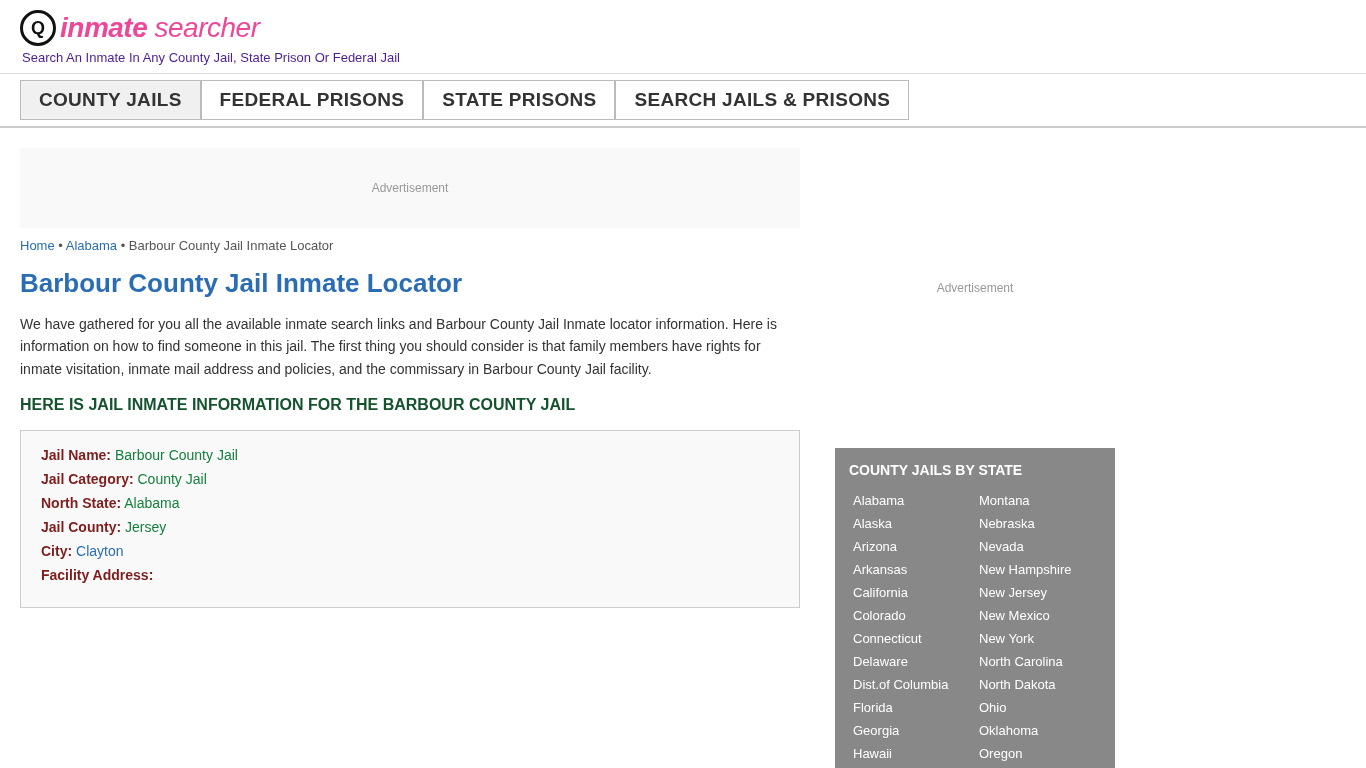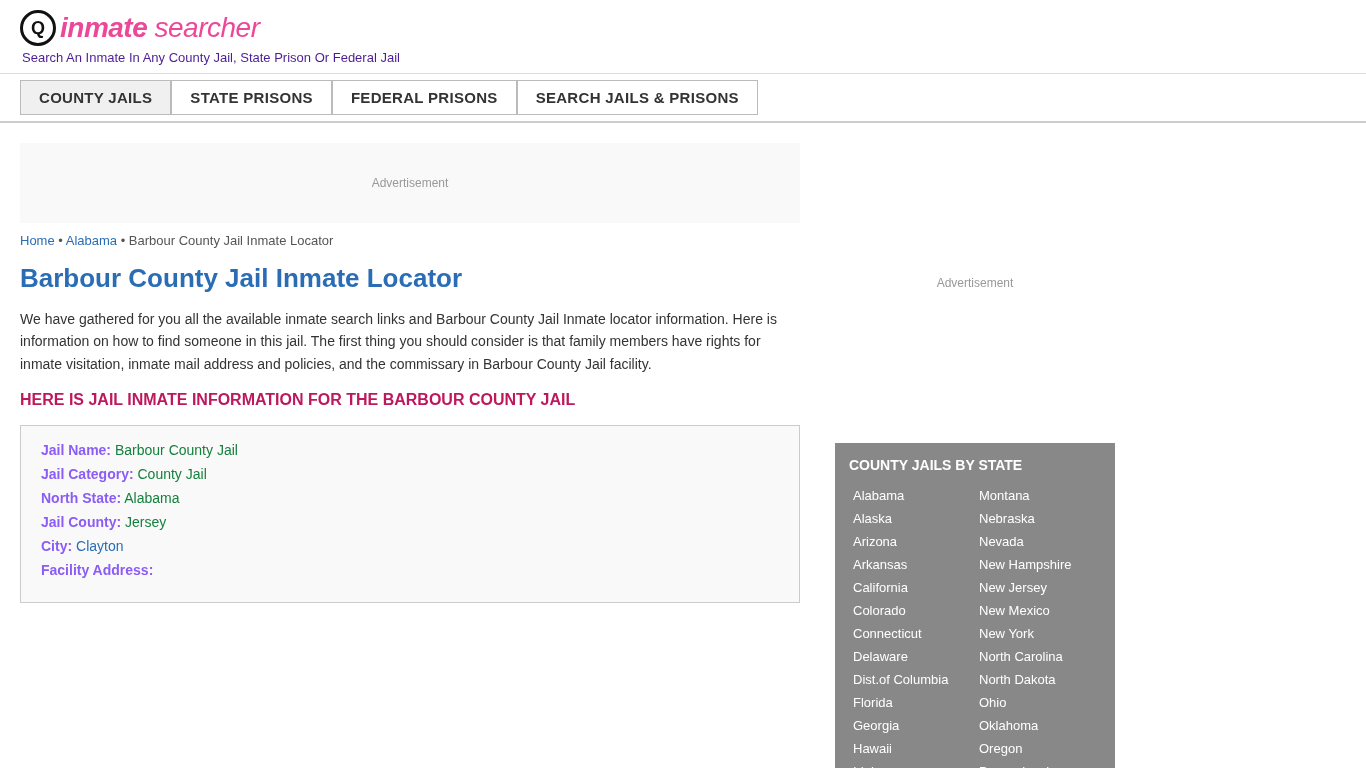--- a/index.html
+++ b/index.html
@@ -8,21 +8,21 @@
     
     .header { padding: 10px 20px 8px; border-bottom: 1px solid #ddd; }
     .logo-area { display: flex; align-items: center; gap: 4px; margin-bottom: 4px; }
     .logo-icon { width: 36px; height: 36px; border: 3px solid #111; border-radius: 50%; display: flex; align-items: center; justify-content: center; font-size: 18px; font-weight: bold; color: #111; }
     .logo-text { font-size: 28px; font-weight: 900; font-style: italic; color: #ec4899; letter-spacing: -0.5px; }
     .logo-text span { font-weight: 400; }
     .tagline { font-size: 13px; color: #4c1d95; margin-left: 2px; }
     
     
     .nav-bar { padding: 6px 20px; border-bottom: 2px solid #ccc; display: flex; gap: 0; }
-    .nav-btn { border: 1px solid #bbb; background: #fff; padding: 8px 18px; font-size: 15px; font-weight: bold; color: #333; cursor: pointer; text-transform: uppercase; letter-spacing: 0.3px; }
+    .nav-btn { border: 1px solid #bbb; background: #fff; padding: 8px 18px; font-size: 19px; font-weight: bold; color: #333; cursor: pointer; text-transform: uppercase; letter-spacing: 0.3px; }
     .nav-btn.active { background: #f0f0f0; }
     
     
     .page-layout { display: flex; max-width: 1366px; }
     .main-content { flex: 1; padding: 10px 20px 20px; max-width: 820px; }
     .sidebar { width: 310px; min-width: 310px; padding: 10px 15px; }
     
     
     .ad-banner { text-align: center; color: #999; font-size: 12px; padding: 15px; background: #f9f9f9; margin: 10px 0; min-height: 80px; display: flex; align-items: center; justify-content: center; }
     
@@ -35,26 +35,26 @@
     
     
     .description { font-size: 14px; line-height: 1.6; color: #333; margin-bottom: 16px; }
     
     
     .sponsored-link { text-align: center; margin: 12px 0 18px; }
     .sponsored-link a { color: #2a6db5; font-weight: bold; font-size: 14px; text-decoration: none; }
     .sponsored-link .sponsored-text { color: #666; font-style: italic; font-size: 13px; }
     
     
-    .section-heading { color: #be185d; font-size: 16px; font-weight: bold; text-transform: uppercase; margin-bottom: 16px; }
+    .section-heading { color: #14532d; font-size: 16px; font-weight: bold; text-transform: uppercase; margin-bottom: 16px; }
     
     
     .info-box { border: 1px solid #ccc; background: #f9f9f9; padding: 16px 20px; margin-top: 10px; }
     .info-row { margin-bottom: 8px; font-size: 14px; }
-    .info-row .label { font-weight: bold; color: #8b5cf6; }
+    .info-row .label { font-weight: bold; color: #7f1d1d; }
     .info-row .value { color: #15803d; }
     .info-row .value.blue { color: #2a6db5; text-align: center; }
     
     
     .sidebar-ad { text-align: center; color: #999; font-size: 12px; padding: 10px; min-height: 300px; display: flex; align-items: center; justify-content: center; }
     
     .state-box { background: #888; padding: 14px; margin-top: 10px; }
     .state-box-title { color: #ffffff; font-weight: bold; font-size: 14px; text-transform: uppercase; margin-bottom: 12px; }
     .state-columns { display: flex; gap: 0; }
     .state-col { flex: 1; display: flex; flex-direction: column; gap: 2px; }
@@ -70,22 +70,22 @@
     </div>
     <div class="logo-text">
       <em><strong>inmate</strong> <span>searcher</span></em>
     </div>
   </div>
   <div class="tagline">Search An Inmate In Any County Jail, State Prison Or Federal Jail</div>
 </div>
 
 <div class="nav-bar">
   <button class="nav-btn active">COUNTY JAILS</button>
+  <button class="nav-btn">FEDERAL PRISONS</button>
   <button class="nav-btn">STATE PRISONS</button>
-  <button class="nav-btn">FEDERAL PRISONS</button>
   <button class="nav-btn">SEARCH JAILS &amp; PRISONS</button>
 </div>
 
 <div class="page-layout">
 
   <div class="main-content">
 
     <div class="ad-banner">
       <span>Advertisement</span>
     </div>

